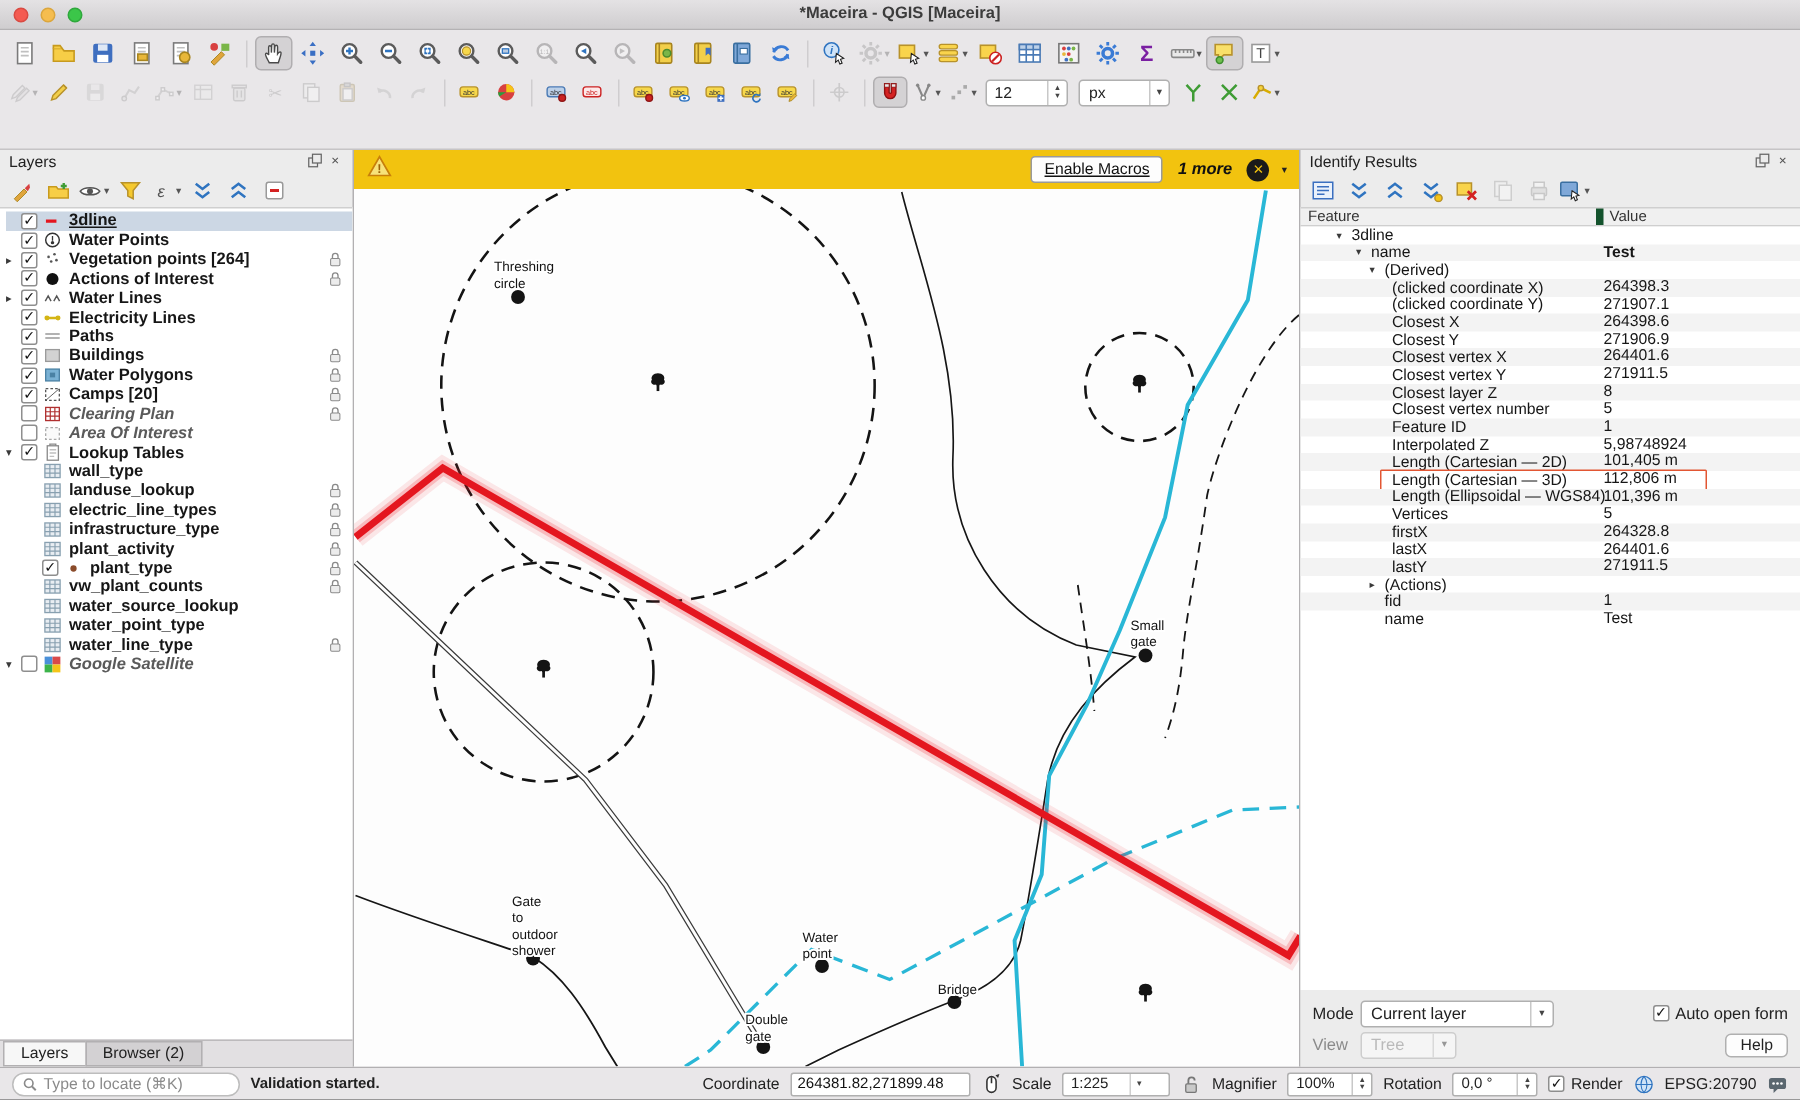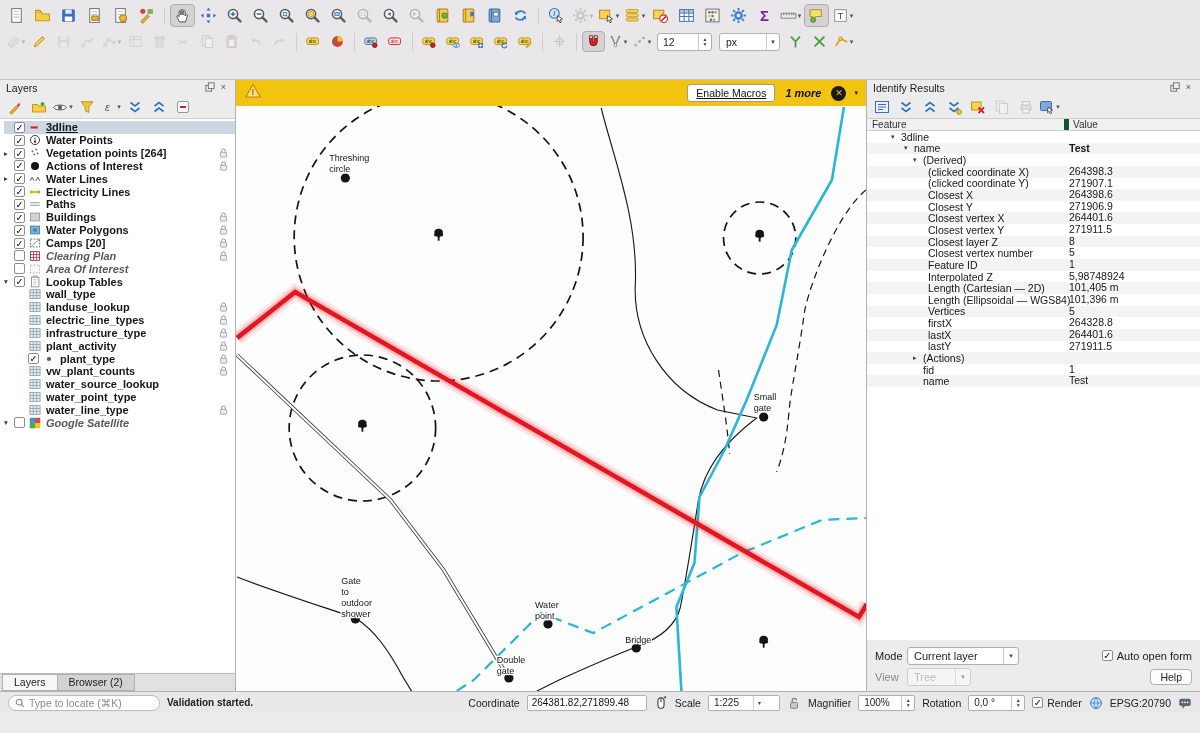--- a/index.html
+++ b/index.html
@@ -103,20 +103,28 @@
   .scombo{display:flex;height:16px;border:1px solid #b0b0b0;border-radius:2px;background:#fff;align-items:center;flex:none;}
   .scombo .val{font-size:10px;padding:0 5px;min-width:44px;}
   .scombo .cbox{width:12px;text-align:center;font-size:6px;color:#444;border-left:1px solid #d0d0d0;align-self:stretch;line-height:14px;}
   .slabel{flex:none;}
 </style>
 </head>
 <body>
 
 <div class="app">
 
+  <div class="titlebar">
+    <div class="traffic">
+      <div class="tl r"></div>
+      <div class="tl y"></div>
+      <div class="tl g"></div>
+    </div>
+    <div class="title">*Maceira - QGIS [Maceira]</div>
+  </div>
 
   <div class="chrome">
     <div class="tbrow" id="tbMain">
         <div class="tbtn">
           <span style="display: flex;">
             <svg viewBox="0 0 16 16">
               <rect x="3.5" y="1.5" width="9" height="13" fill="#fff" stroke="#7a7a7a"></rect>
               <path d="M5.5 4.5h5M5.5 7h5M5.5 9.5h5" stroke="#c0c0c0"></path>
             </svg>
           </span>
@@ -1295,20 +1303,27 @@
           </div>
           <div class="irow">
             <span style="width: 51px; flex: 0 0 auto;"></span>
             <span class="exp"></span>
             <span>Length (Cartesian — 2D)</span>
             <span class="ival">101,405 m</span>
           </div>
           <div class="irow">
             <span style="width: 51px; flex: 0 0 auto;"></span>
             <span class="exp"></span>
+            <span>Length (Cartesian — 3D)</span>
+            <span class="ival">112,806 m</span>
+            <div class="hlbox"></div>
+          </div>
+          <div class="irow">
+            <span style="width: 51px; flex: 0 0 auto;"></span>
+            <span class="exp"></span>
             <span>Length (Ellipsoidal — WGS84)</span>
             <span class="ival">101,396 m</span>
           </div>
           <div class="irow">
             <span style="width: 51px; flex: 0 0 auto;"></span>
             <span class="exp"></span>
             <span>Vertices</span>
             <span class="ival">5</span>
           </div>
           <div class="irow">
@@ -1344,21 +1359,21 @@
           <div class="irow">
             <span style="width: 46px; flex: 0 0 auto;"></span>
             <span class="exp"></span>
             <span>name</span>
             <span class="ival">Test</span>
           </div>
         </div>
       <div class="ifoot">
         <div class="ifrow">
           <span class="lab">Mode</span>
-          <div class="combo" style="width:112px">
+          <div class="combo" style="width:129px">
             <span class="val">Current layer</span>
               <span class="cbox">▾</span>
           </div>
           <span style="margin-left:auto;display:flex;align-items:center;">
             <span class="ckb">✓</span>
             <span>Auto open form</span>
           </span>
         </div>
         <div class="ifrow">
           <span class="lab dis">View</span>

